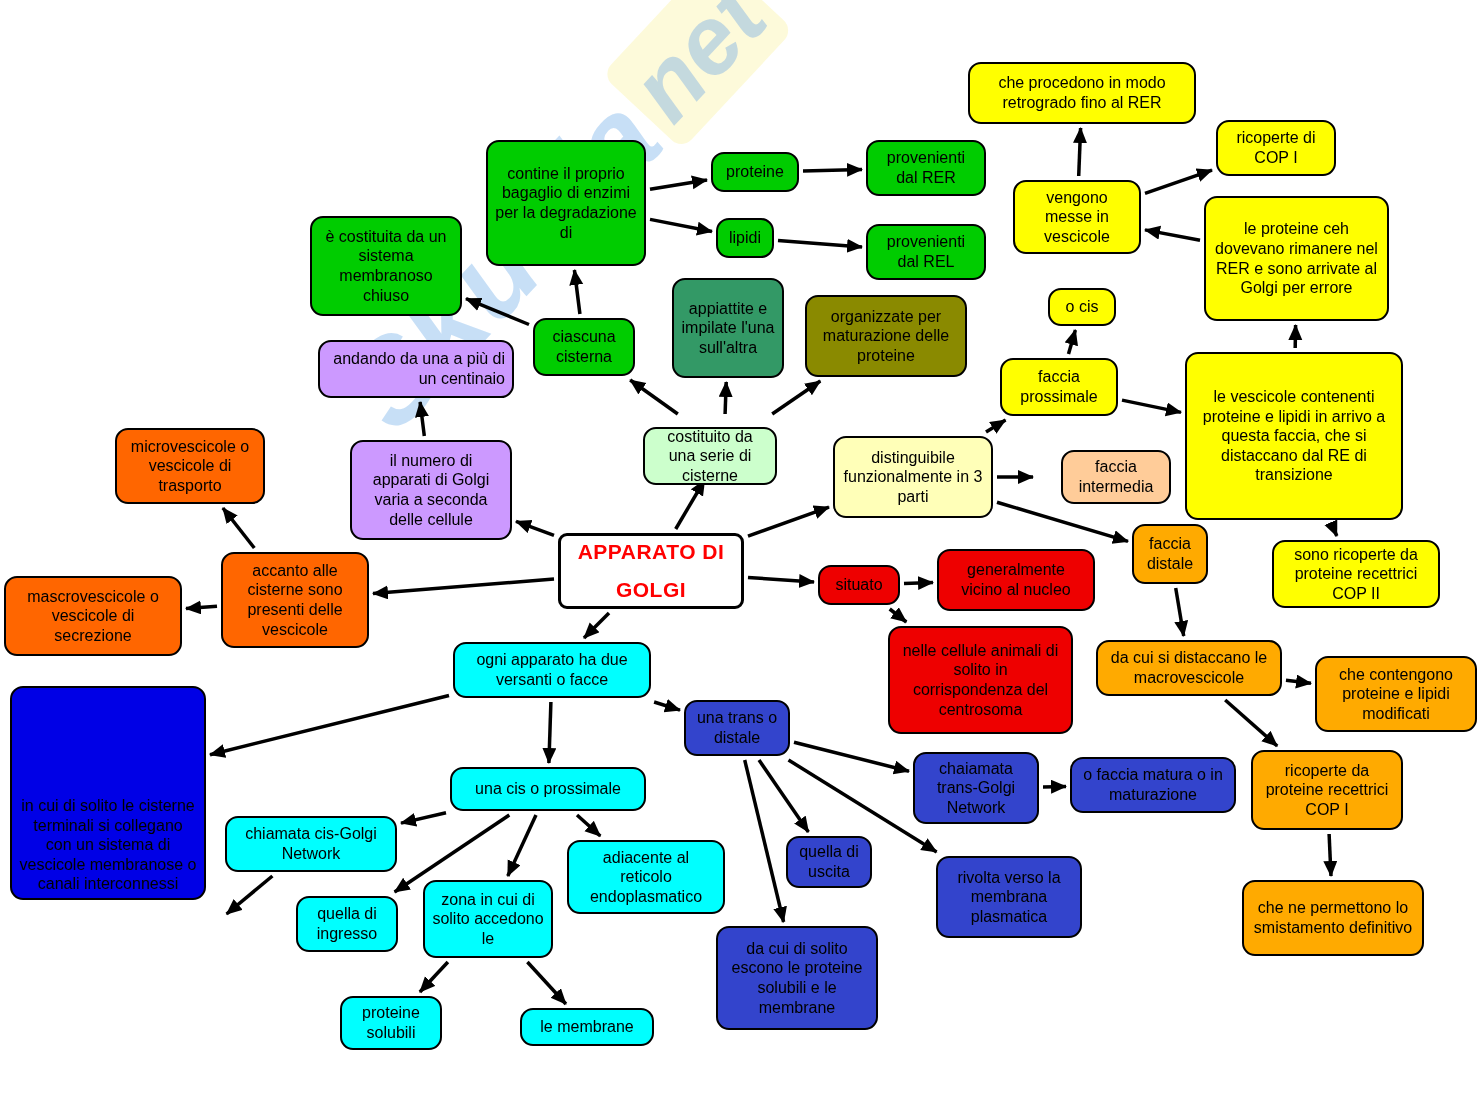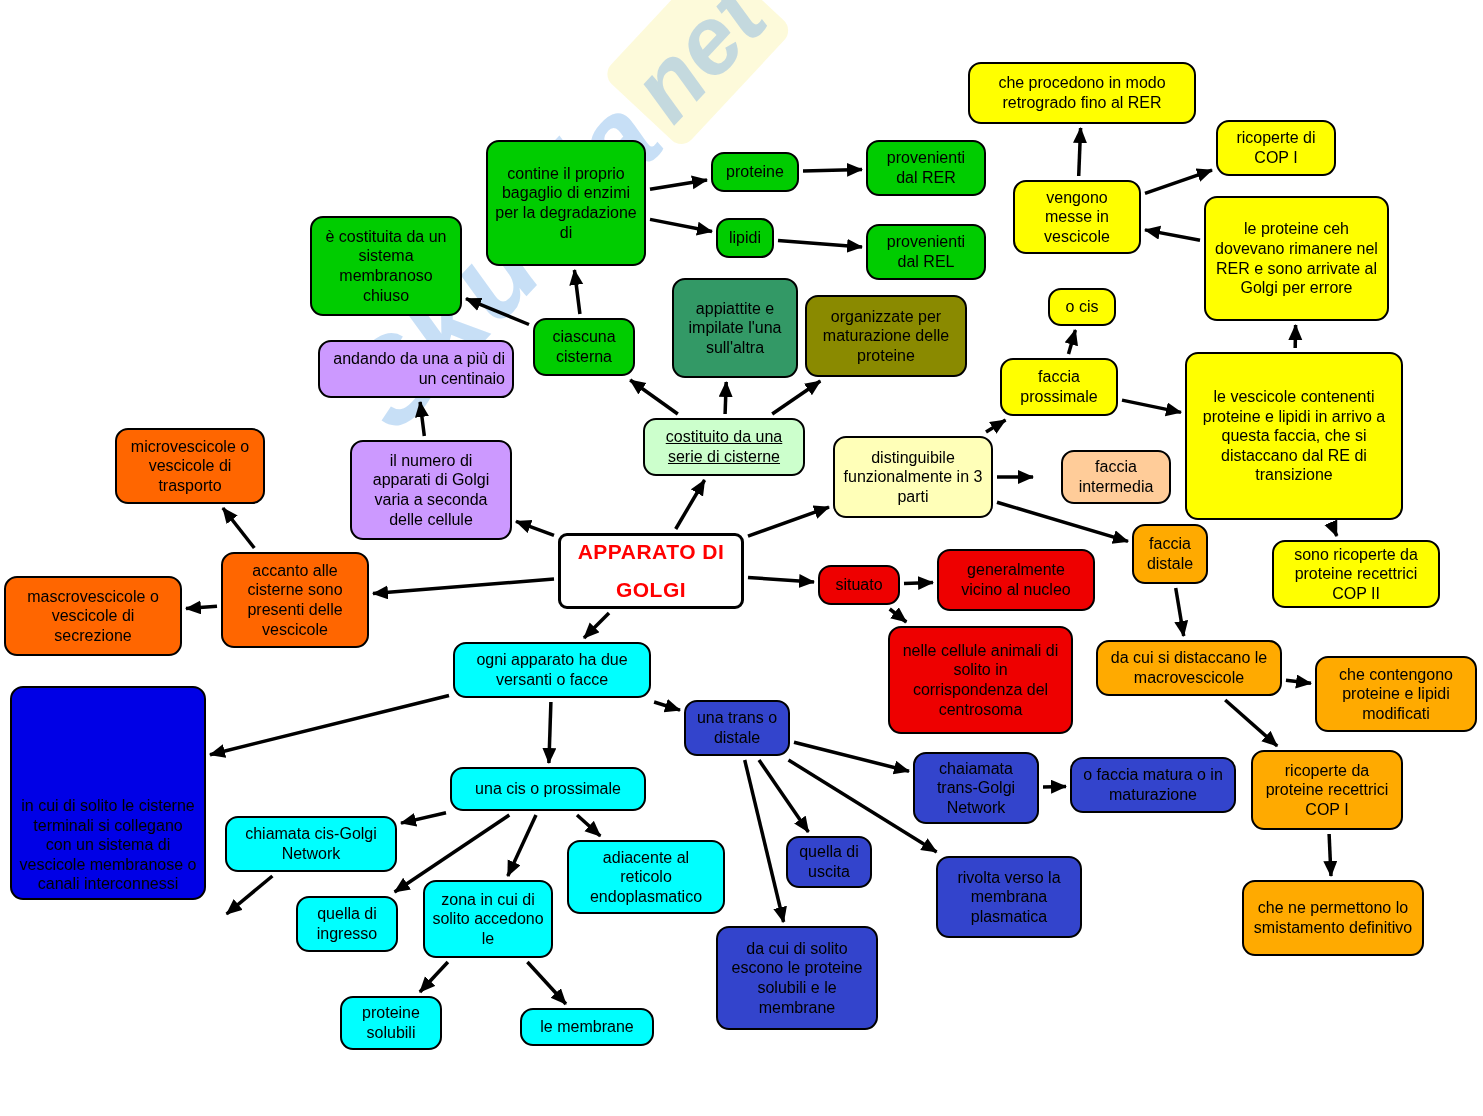--- a/index.html
+++ b/index.html
@@ -156,21 +156,21 @@
     </div>
     <div class="node" style="left: 716px; top: 218px; width: 58px; height: 40px; background: rgb(0, 204, 0);">
       <span>lipidi</span>
     </div>
     <div class="node" style="left: 866px; top: 140px; width: 120px; height: 56px; background: rgb(0, 204, 0);">
       <span>provenienti dal RER</span>
     </div>
     <div class="node" style="left: 866px; top: 224px; width: 120px; height: 56px; background: rgb(0, 204, 0);">
       <span>provenienti dal REL</span>
     </div>
-    <div class="node" style="left: 672px; top: 278px; width: 126px; height: 100px; background: rgb(51, 153, 102);">
+    <div class="node" style="left: 672px; top: 278px; width: 112px; height: 100px; background: rgb(51, 153, 102);">
       <span>appiattite e impilate l'una sull'altra</span>
     </div>
     <div class="node" style="left: 805px; top: 295px; width: 162px; height: 82px; background: rgb(138, 138, 0);">
       <span>organizzate per maturazione delle proteine</span>
     </div>
     <div class="node" style="left: 968px; top: 62px; width: 228px; height: 62px; background: rgb(255, 255, 0);">
       <span>che procedono in modo retrogrado fino al RER</span>
     </div>
     <div class="node" style="left: 1216px; top: 120px; width: 120px; height: 56px; background: rgb(255, 255, 0);">
       <span>ricoperte di COP I</span>
@@ -189,21 +189,21 @@
     </div>
     <div class="node" style="left: 1185px; top: 352px; width: 218px; height: 168px; background: rgb(255, 255, 0);">
       <span>le vescicole contenenti proteine e lipidi in arrivo a questa faccia, che si distaccano dal RE di transizione</span>
     </div>
     <div class="node" style="left: 318px; top: 340px; width: 196px; height: 58px; background: rgb(204, 153, 255); text-align: right;">
       <span>andando da una a più di un centinaio</span>
     </div>
     <div class="node" style="left: 350px; top: 440px; width: 162px; height: 100px; background: rgb(204, 153, 255);">
       <span>il numero di apparati di Golgi varia a seconda delle cellule</span>
     </div>
-    <div class="node" style="left: 643px; top: 418px; width: 162px; height: 58px; background: rgb(204, 255, 204); text-decoration: underline;">
+    <div class="node" style="left: 643px; top: 427px; width: 134px; height: 58px; background: rgb(204, 255, 204);">
       <span>costituito da una serie di cisterne</span>
     </div>
     <div class="node" style="left: 833px; top: 436px; width: 160px; height: 82px; background: rgb(255, 255, 184);">
       <span>distinguibile funzionalmente in 3 parti</span>
     </div>
     <div class="node" style="left: 1037px; top: 450px; width: 110px; height: 54px; background: rgb(255, 204, 153); margin-left: 24px;">
       <span>faccia intermedia</span>
     </div>
     <div class="node" style="left: 115px; top: 428px; width: 150px; height: 76px; background: rgb(255, 102, 0);">
       <span>microvescicole o vescicole di trasporto</span>

